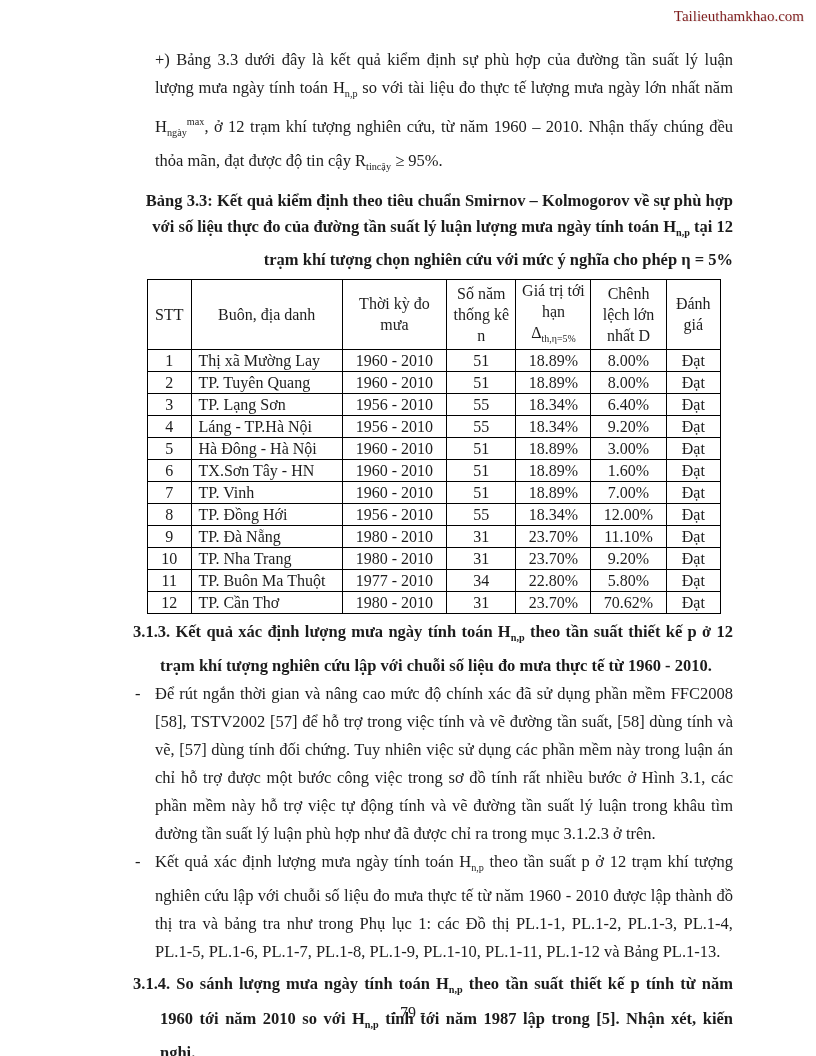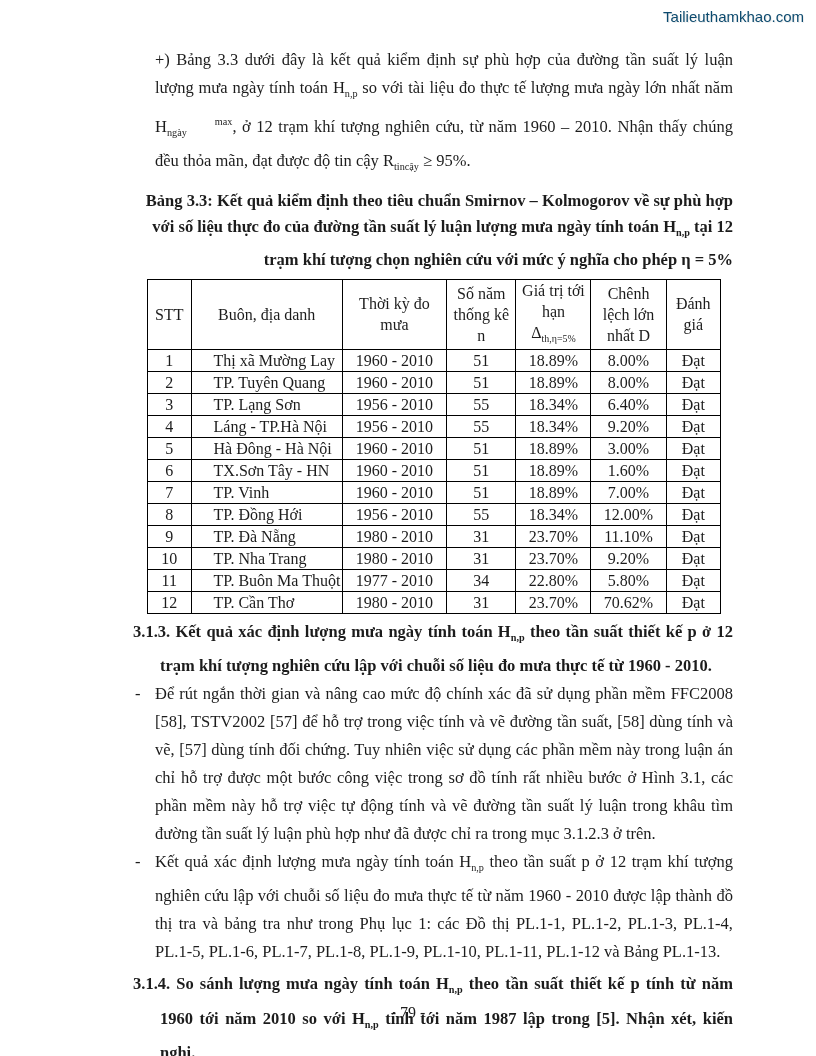--- a/index.html
+++ b/index.html
@@ -6,22 +6,22 @@
   .page {
     position:relative;
     width:816px; height:1056px;
     background:#ffffff;
     color:#1c1c1c;
     font-family:"Liberation Serif","DejaVu Serif",serif;
     overflow:hidden;
   }
   .watermark {
     position:absolute; top:8px; right:12px;
-    font-family:Liberation Sans, sans-serif;
-    font-size:15px; color:#0c4a6e;
+    font-family:Liberation Serif, serif;
+    font-size:15px; color:#7f1d1d;
     text-shadow:1px 1px 0 #eeeeee;
   }
   .content {
     position:absolute; left:133px; top:46px; width:600px;
   }
   .para-intro {
     margin:0 0 0 22px;
     font-size:16.5px; line-height:28px;
     text-align:justify;
   }
@@ -42,23 +42,23 @@
     font-weight:normal;
     text-align:center;
     padding:0 2px;
     overflow:hidden;
     white-space:nowrap;
   }
   table.data thead th {
     height:68px; line-height:21px; white-space:normal;
   }
   table.data tbody td { height:21px; line-height:21px; }
-  table.data tbody td.station { text-align:left; padding-left:22px; }
+  table.data tbody td.station { text-align:left; padding-left:7px; }
   sub { font-size:62%; }
-  sup { font-size:62%;margin-left:28px; }
+  sup { font-size:62%; }
   .heading-sec {
     margin:4px 0 0 0;
     font-size:16.5px; font-weight:bold; 
     line-height:28px; text-align:justify;
     padding-left:27px; text-indent:-27px;
   }
   .bullet {
     position:relative;
     margin:0; padding-left:22px;
     font-size:16.5px; line-height:28px;

